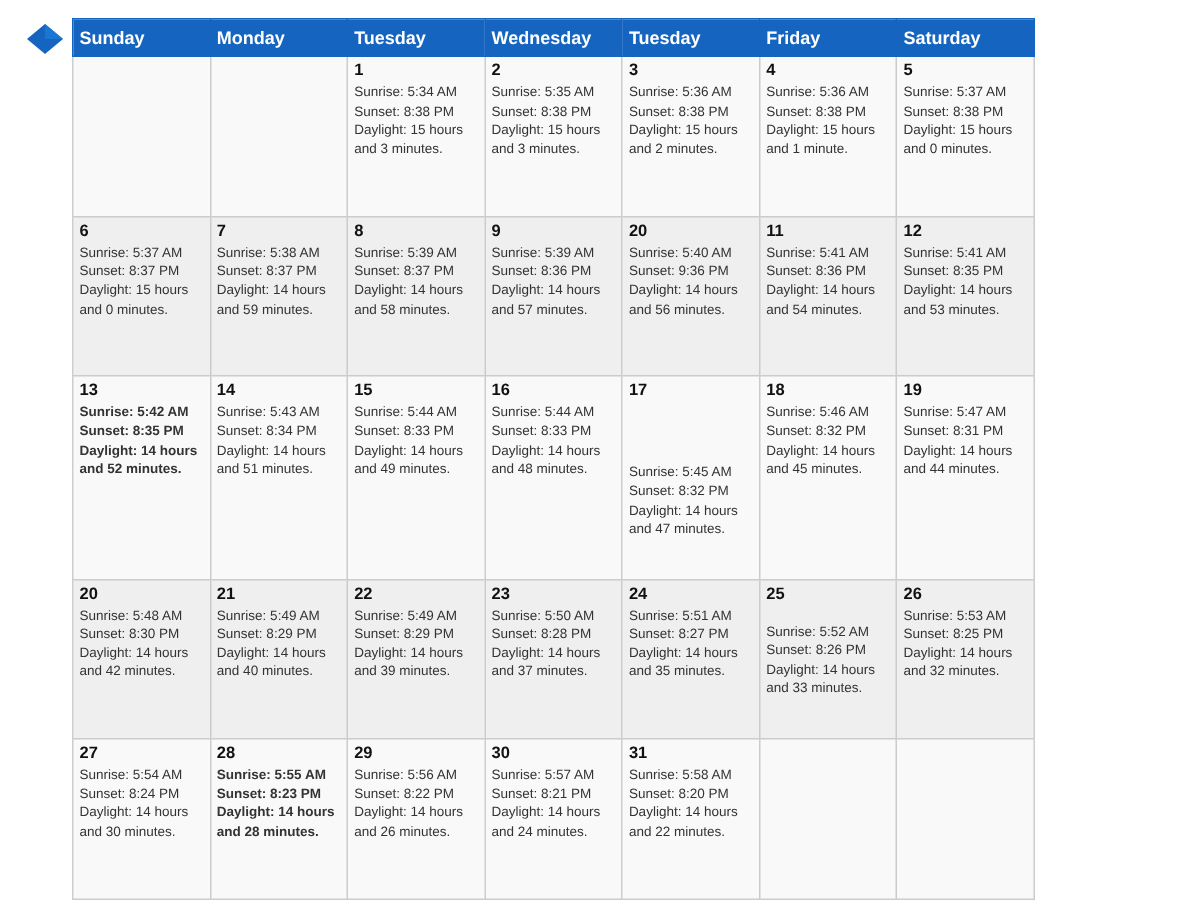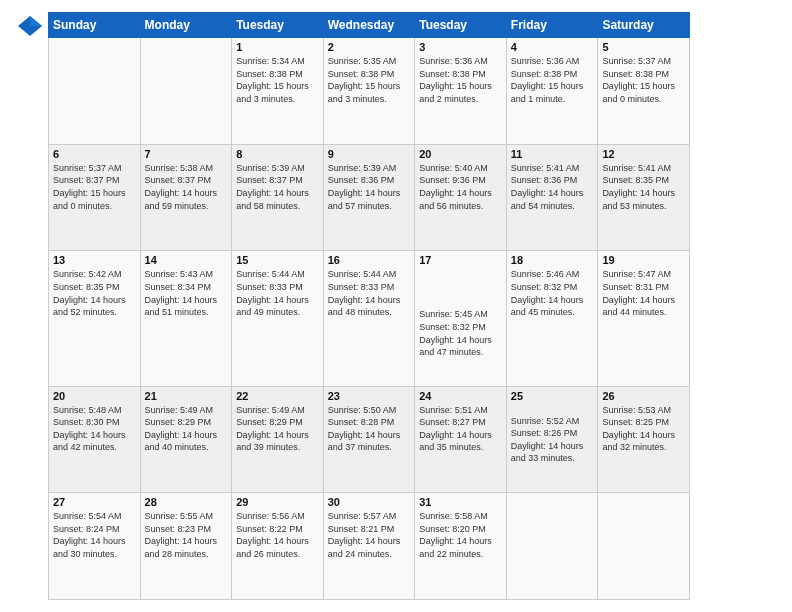--- a/index.html
+++ b/index.html
@@ -224,21 +224,21 @@
             <span class="day-num">12</span>
             <div class="day-info" style="white-space: pre-line;">Sunrise: 5:41 AM
 Sunset: 8:35 PM
 Daylight: 14 hours
 and 53 minutes.</div>
           </td>
         </tr>
         <tr>
           <td>
             <span class="day-num">13</span>
-            <div class="day-info" style="white-space: pre-line;">Sunrise: 5:42 AM
+            <div class="day-info" style="white-space: pre-line; font-weight: bold;">Sunrise: 5:42 AM
 Sunset: 8:35 PM
 Daylight: 14 hours
 and 52 minutes.</div>
           </td>
           <td>
             <span class="day-num">14</span>
             <div class="day-info" style="white-space: pre-line;">Sunrise: 5:43 AM
 Sunset: 8:34 PM
 Daylight: 14 hours
 and 51 minutes.</div>
@@ -333,21 +333,21 @@
         <tr>
           <td>
             <span class="day-num">27</span>
             <div class="day-info" style="white-space: pre-line;">Sunrise: 5:54 AM
 Sunset: 8:24 PM
 Daylight: 14 hours
 and 30 minutes.</div>
           </td>
           <td>
             <span class="day-num">28</span>
-            <div class="day-info" style="white-space: pre-line;">Sunrise: 5:55 AM
+            <div class="day-info" style="white-space: pre-line; font-weight: bold;">Sunrise: 5:55 AM
 Sunset: 8:23 PM
 Daylight: 14 hours
 and 28 minutes.</div>
           </td>
           <td>
             <span class="day-num">29</span>
             <div class="day-info" style="white-space: pre-line;">Sunrise: 5:56 AM
 Sunset: 8:22 PM
 Daylight: 14 hours
 and 26 minutes.</div>

